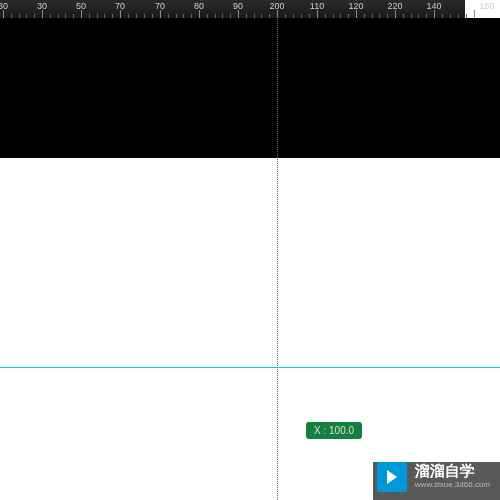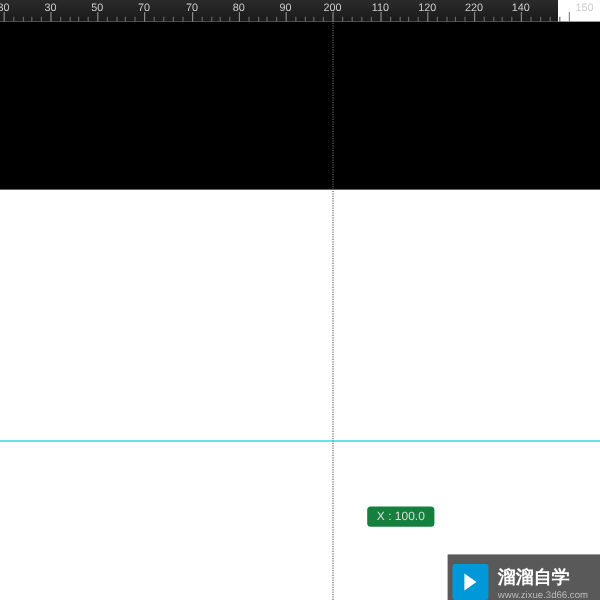--- a/index.html
+++ b/index.html
@@ -87,21 +87,21 @@
       z-index: 20;
       white-space: nowrap;
     }
     .watermark {
       position: absolute;
       bottom: 0;
       right: 0;
       height: 38px;
       background: rgba(60, 60, 60, 0.85);
       display: flex;
-      align-items: flex-end;
+      align-items: flex-start;
       padding: 0 10px 0 4px;
       z-index: 30;
     }
     .watermark-icon {
       width: 30px;
       height: 30px;
       background: #0098d8;
       border-radius: 2px;
       display: flex;
       align-items: center;

